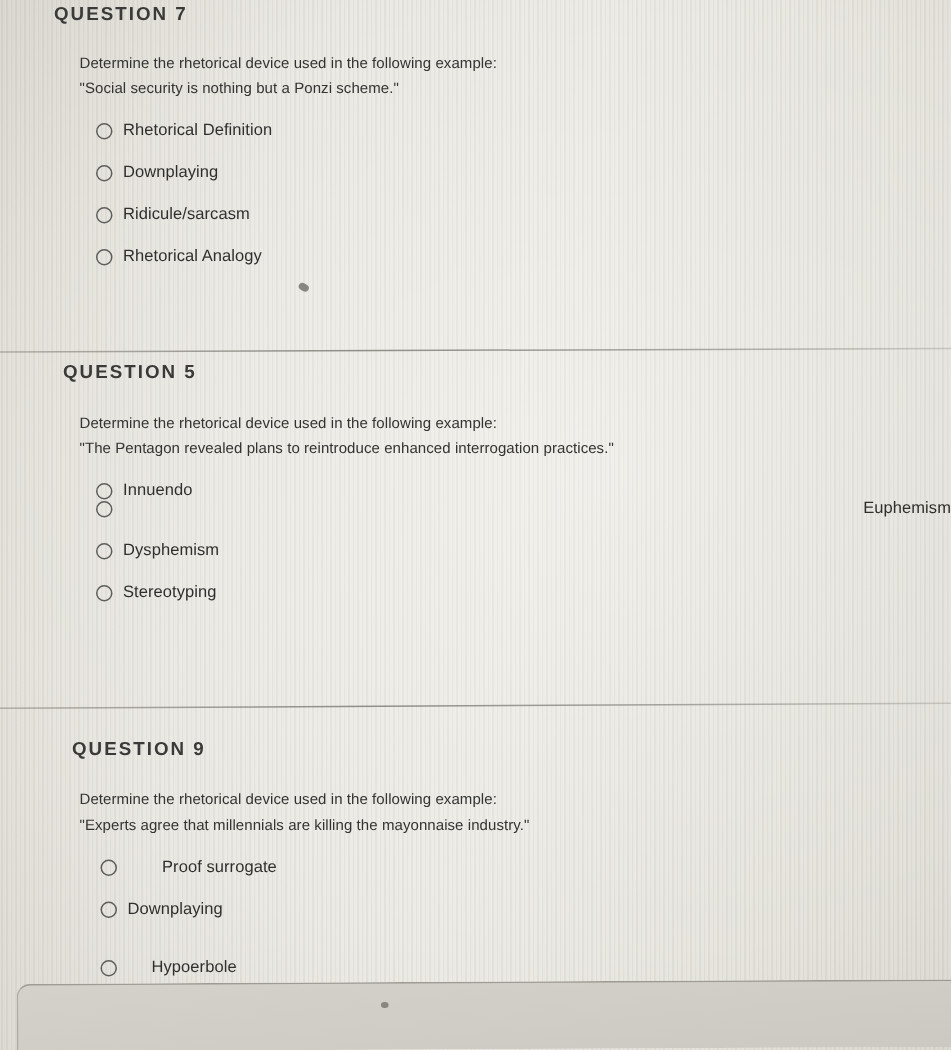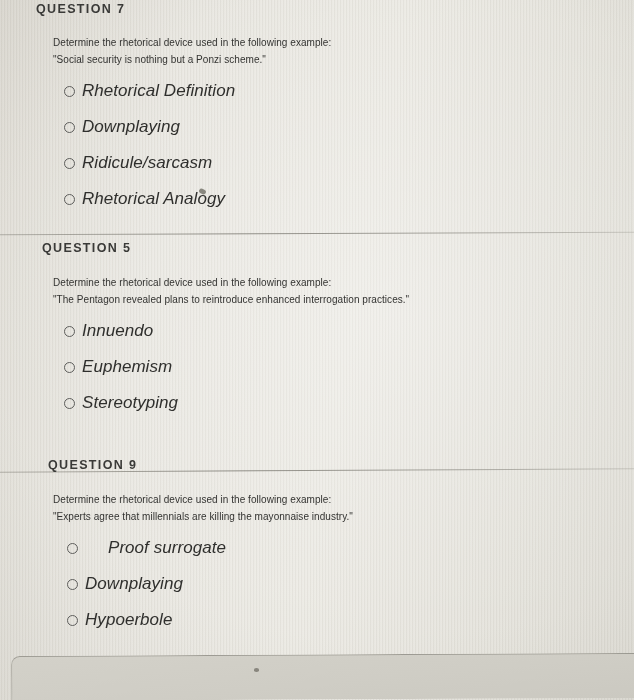--- a/index.html
+++ b/index.html
@@ -67,25 +67,24 @@
     width: 11px;
     height: 11px;
     border: 1.35px solid #5e5e5c;
     border-radius: 50%;
     background: transparent;
     flex: 0 0 auto;
     box-sizing: border-box;
   }
 
   .option-label {
-    font-size: 17px;
+    font-size: 11px;
     color: #2f2f2d;
     margin-left: 7px;
     letter-spacing: 0.05px;
-    font-style: italic;
   }
 
   .separator {
     position: absolute;
     left: 0;
     right: 0;
     height: 1px;
     background: linear-gradient(90deg,
       rgba(122,120,112,0.50) 0%,
       rgba(108,106,98,0.72) 38%,
@@ -129,21 +128,21 @@
     top: 668px;
     width: 5px;
     height: 4px;
     opacity: 0.72;
   }
 
   
   #q9-clip {
     position: absolute;
     left: 0;
-    top: 452px;
+    top: 486px;
     right: 0;
     height: 188px;
     overflow: hidden;
   }
 </style>
 </head>
 <body>
 
 <div id="page">
 
@@ -174,23 +173,27 @@
 
   <div class="question-block" id="question-8" style="top:241px;">
     <div class="q-header" style="margin-left:42px;">QUESTION 5</div>
     <div class="q-body-line" style="margin-left:53px; margin-top:22px;">Determine the rhetorical device used in the following example:</div>
     <div class="q-body-line" style="margin-left:53px; margin-top:6px;">"The Pentagon revealed plans to reintroduce enhanced interrogation practices."</div>
 
     <div class="option-row" style="margin-left:64px; margin-top:16px;text-align:center;">
       <span class="radio"></span>
       <span class="option-label">Innuendo</span>
     </div>
-    <div class="option-row" style="margin-left:64px; margin-top:16px;">
+    <div class="option-row" style="margin-left:64px; justify-content:space-between;">
       <span class="radio"></span>
       <span class="option-label">Euphemism</span>
+    </div>
+    <div class="option-row" style="margin-left:64px; margin-top:16px;">
+      <span class="radio"></span>
+      <span class="option-label">Dysphemism</span>
     </div>
     <div class="option-row" style="margin-left:64px; margin-top:16px;text-align:center;">
       <span class="radio"></span>
       <span class="option-label">Stereotyping</span>
     </div>
   </div>
 
   <div class="separator" id="separator-2"></div>
 
   <div id="q9-clip">
@@ -200,21 +203,21 @@
       <div class="q-body-line" style="margin-left:53px; margin-top:6px;">"Experts agree that millennials are killing the mayonnaise industry."</div>
 
       <div class="option-row" style="margin-left:67px; margin-top:16px;gap:23px;">
         <span class="radio"></span>
         <span class="option-label">Proof surrogate</span>
       </div>
       <div class="option-row" style="margin-left:67px; margin-top:16px;">
         <span class="radio"></span>
         <span class="option-label">Downplaying</span>
       </div>
-      <div class="option-row" style="margin-left:67px; margin-top:16px;">
+      <div class="option-row" style="margin-left:67px; margin-top:27px;gap:16px;">
         <span class="radio"></span>
         <span class="option-label">Hypoerbole</span>
       </div>
       <div class="option-row" style="margin-left:67px; margin-top:16px;">
 
         <span class="option-label">Weaseling</span>
       </div>
     </div>
   </div>
 

